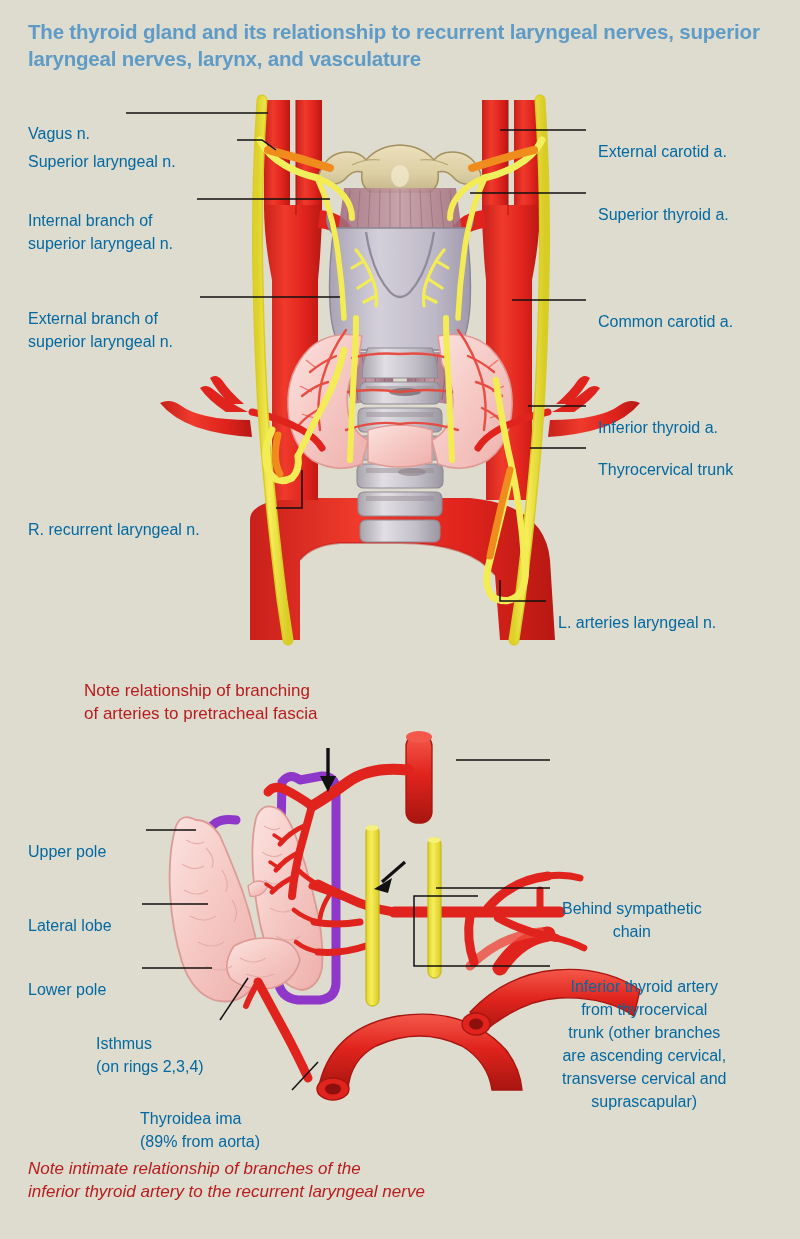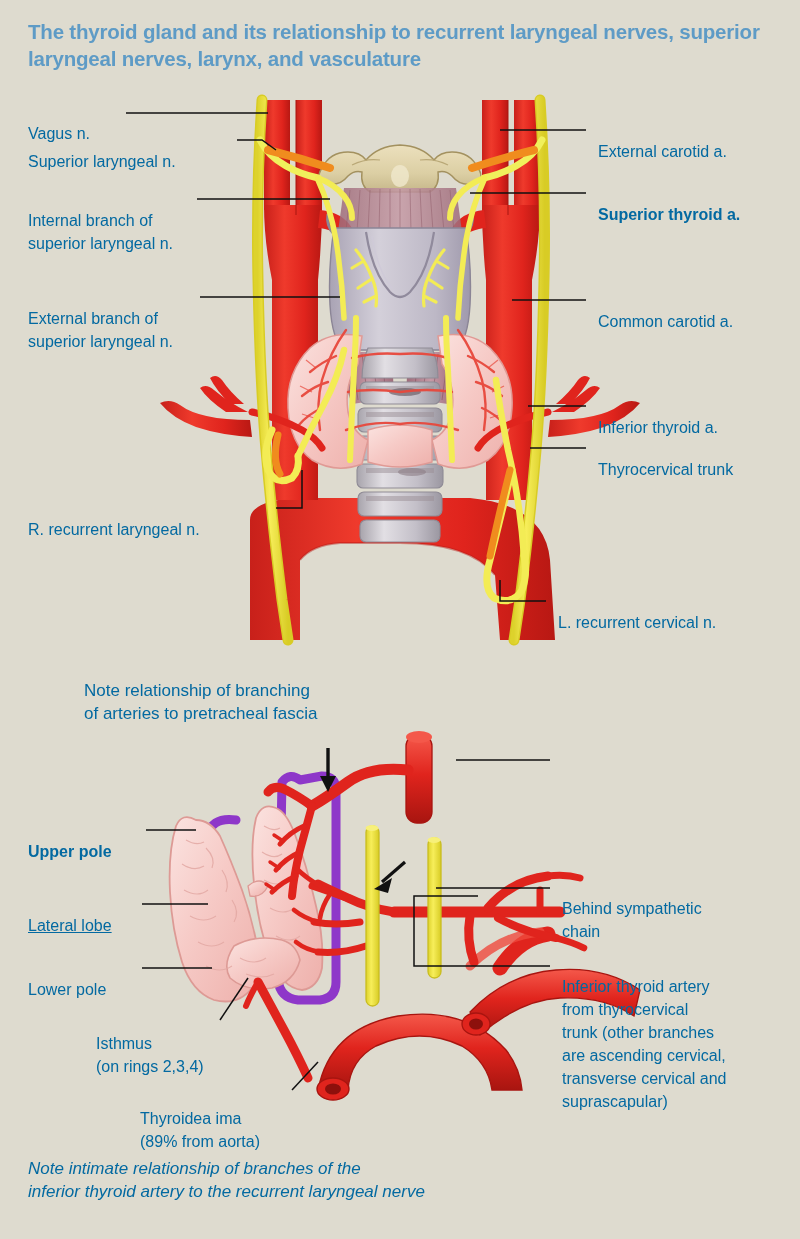--- a/index.html
+++ b/index.html
@@ -22,26 +22,26 @@
   }
 
   .lbl{
     position:absolute;
     color:#0369a1;
     font-size:16px;
     line-height:23px;
     white-space:pre-line;
     margin-top:21px;
   }
-  .lbl.r{text-align:left;}
+  .lbl.r{text-align:center;}
   .lbl.l{text-align:left;}
 
   .note{
     position:absolute;
-    color:#0369a1;
+    color:#b91c1c;
     font-size:17px;
     line-height:23px;
     white-space:pre-line;
   }
 
   svg.art{position:absolute;left:0;top:0;width:800px;height:1239px;pointer-events:none;}
 </style>
 </head>
 <body>
 
@@ -450,31 +450,31 @@
 
   <div class="lbl l" style="left:28px;top:101px;">Vagus n.</div>
   <div class="lbl l" style="left:28px;top:129px;">Superior laryngeal n.</div>
   <div class="lbl l" style="left:28px;top:188px;">Internal branch of
 superior laryngeal n.</div>
   <div class="lbl l" style="left:28px;top:286px;">External branch of
 superior laryngeal n.</div>
   <div class="lbl l" style="left:28px;top:497px;">R. recurrent laryngeal n.</div>
 
   <div class="lbl r" style="left:598px;top:119px;">External carotid a.</div>
-  <div class="lbl r" style="left:598px;top:182px;font-weight:bold;">Superior thyroid a.</div>
+  <div class="lbl r" style="left:598px;top:182px;">Superior thyroid a.</div>
   <div class="lbl r" style="left:598px;top:289px;">Common carotid a.</div>
   <div class="lbl r" style="left:598px;top:395px;">Inferior thyroid a.</div>
   <div class="lbl r" style="left:598px;top:437px;">Thyrocervical trunk</div>
-  <div class="lbl r" style="left:558px;top:590px;">L. recurrent cervical n.</div>
+  <div class="lbl r" style="left:558px;top:590px;">L. arteries laryngeal n.</div>
 
   <div class="note" style="left:84px;top:679px;">Note relationship of branching
 of arteries to pretracheal fascia</div>
 
-  <div class="lbl l" style="left:28px;top:819px;font-weight:bold;">Upper pole</div>
-  <div class="lbl l" style="left:28px;top:893px;text-decoration:underline;">Lateral lobe</div>
+  <div class="lbl l" style="left:28px;top:819px;">Upper pole</div>
+  <div class="lbl l" style="left:28px;top:893px;">Lateral lobe</div>
   <div class="lbl l" style="left:28px;top:957px;">Lower pole</div>
   <div class="lbl l" style="left:96px;top:1011px;">Isthmus
 (on rings 2,3,4)</div>
   <div class="lbl l" style="left:140px;top:1086px;">Thyroidea ima
 (89% from aorta)</div>
 
   <div class="lbl r" style="left:562px;top:876px;">Behind sympathetic
 chain</div>
   <div class="lbl r" style="left:562px;top:954px;">Inferior thyroid artery
 from thyrocervical

